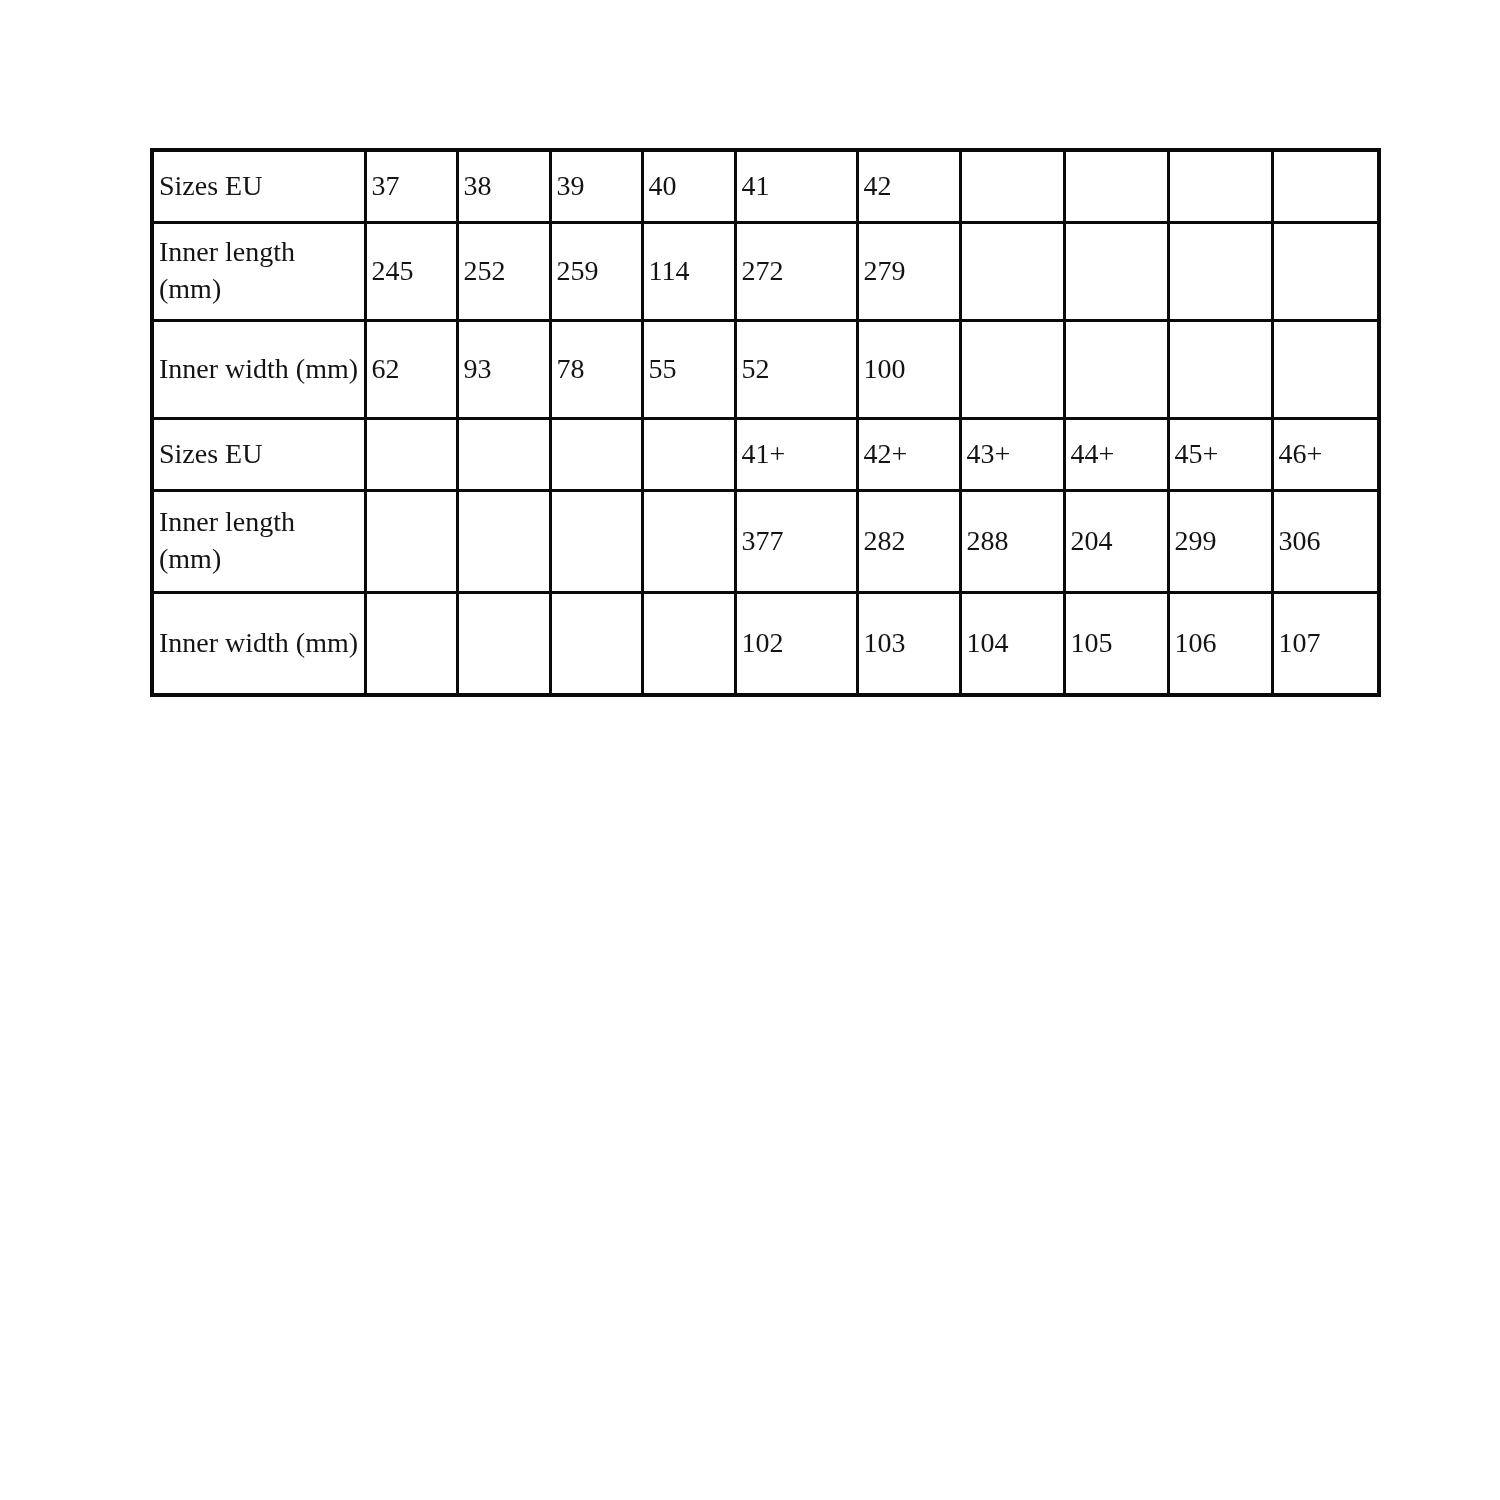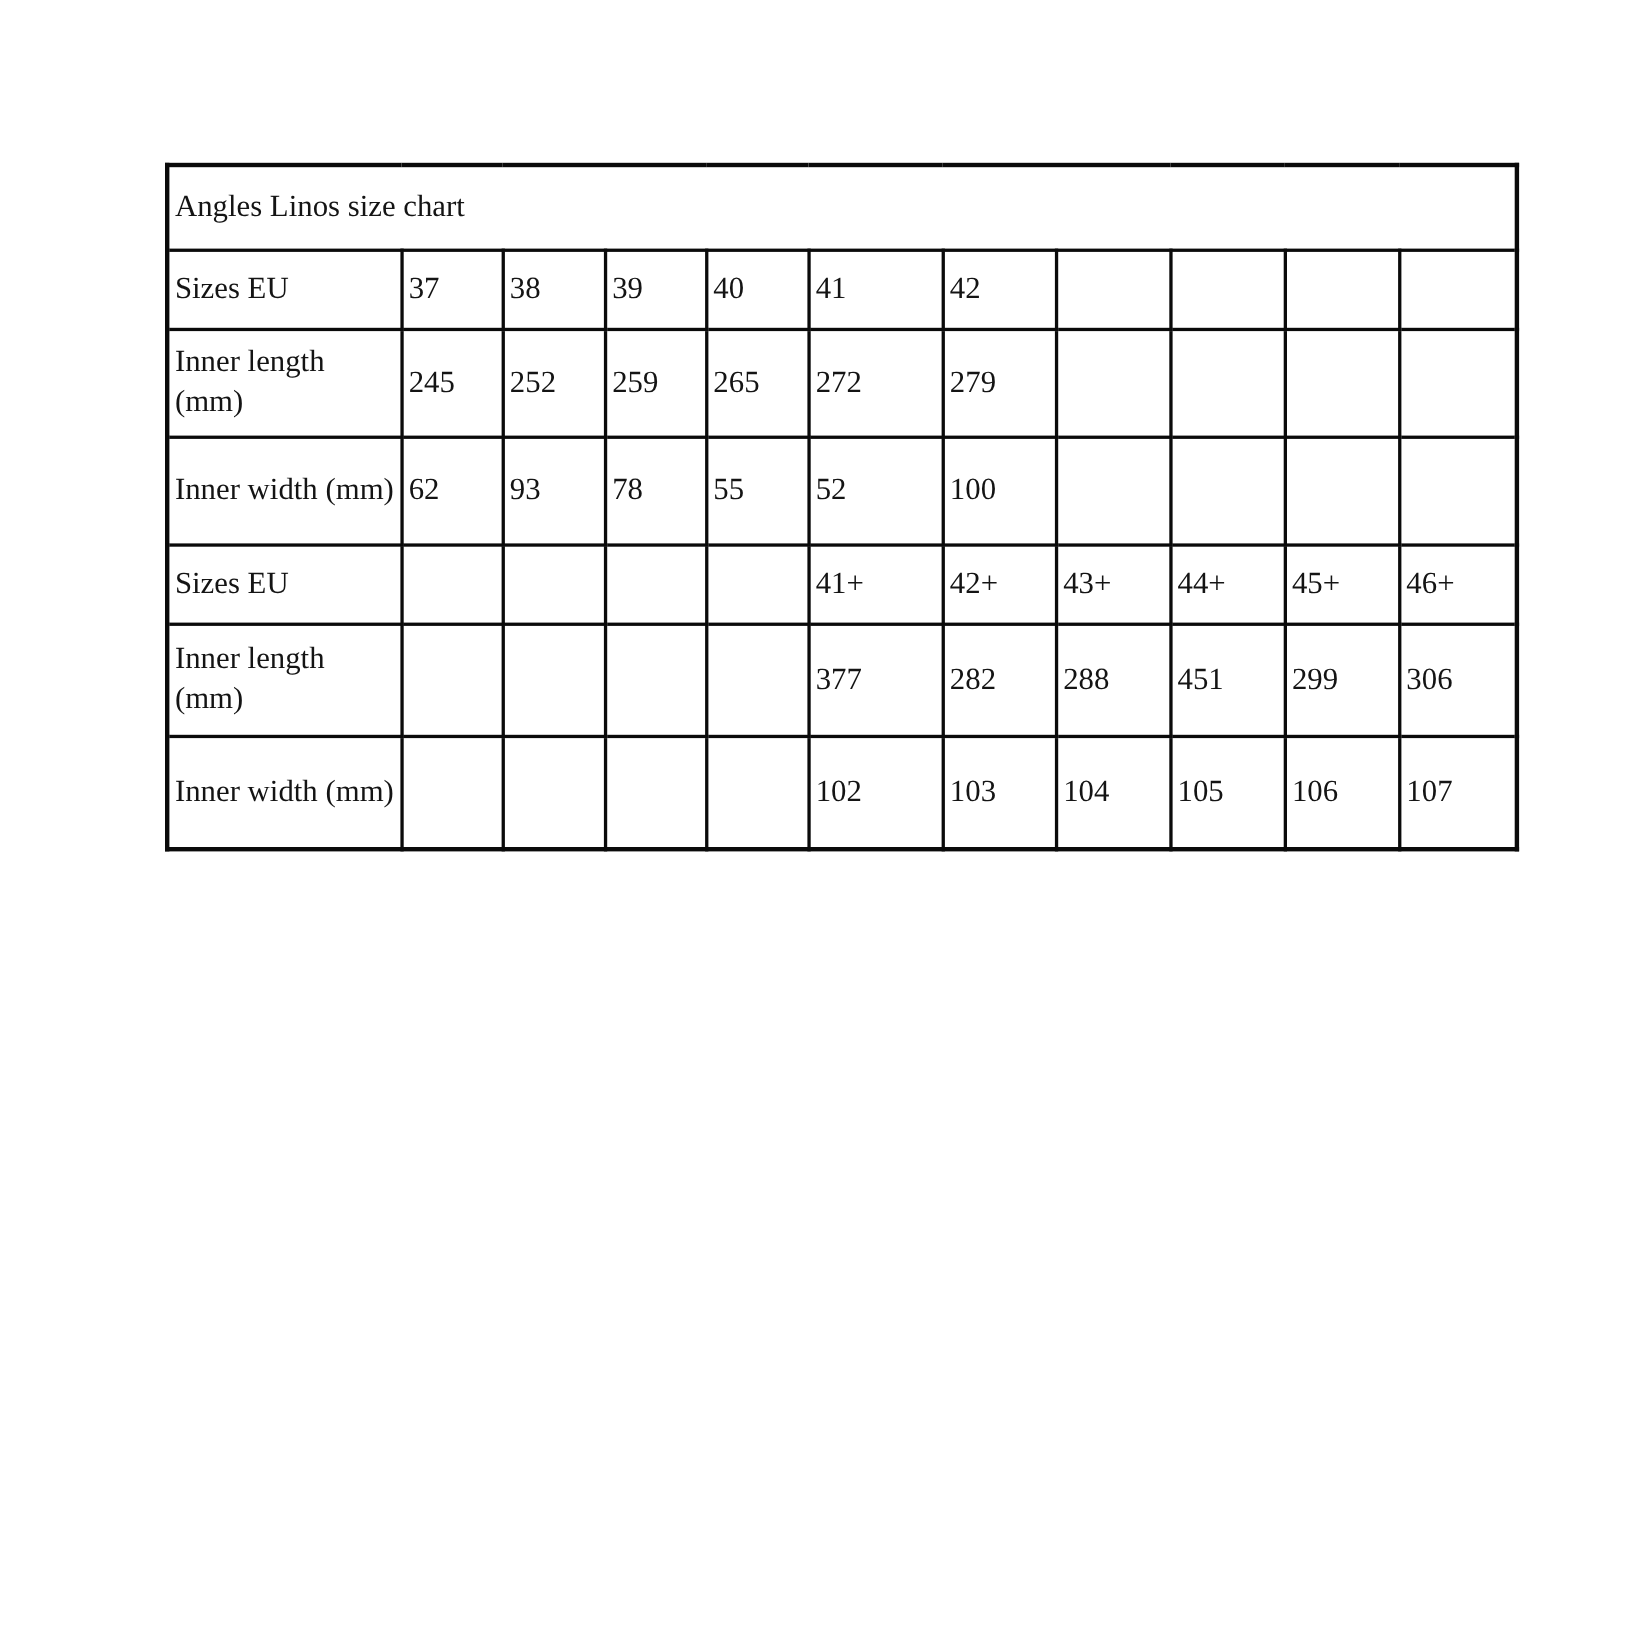--- a/index.html
+++ b/index.html
@@ -73,42 +73,39 @@
         <col class="c3">
         <col class="c4">
       <col class="c5">
         <col class="c6">
         <col class="c7">
         <col class="c8">
         <col class="c9">
         <col class="c10">
     </colgroup>
     <tbody id="table-body">
-      <tr class="title-row">
-        <td class="title-cell" colspan="11">Angles Linos size chart</td>
-      </tr>
     <tr class="r0">
           <td class="label-cell">Sizes EU</td>
           <td class="value-cell">37</td>
           <td class="value-cell">38</td>
           <td class="value-cell">39</td>
           <td class="value-cell">40</td>
           <td class="value-cell">41</td>
           <td class="value-cell">42</td>
           <td class="value-cell"></td>
           <td class="value-cell"></td>
           <td class="value-cell"></td>
           <td class="value-cell"></td>
         </tr>
         <tr class="r1">
           <td class="label-cell">Inner length (mm)</td>
           <td class="value-cell">245</td>
           <td class="value-cell">252</td>
           <td class="value-cell">259</td>
-          <td class="value-cell">265</td>
+          <td class="value-cell">114</td>
           <td class="value-cell">272</td>
           <td class="value-cell">279</td>
           <td class="value-cell"></td>
           <td class="value-cell"></td>
           <td class="value-cell"></td>
           <td class="value-cell"></td>
         </tr>
         <tr class="r2">
           <td class="label-cell">Inner width (mm)</td>
           <td class="value-cell">62</td>
@@ -137,21 +134,21 @@
         </tr>
         <tr class="r4">
           <td class="label-cell">Inner length (mm)</td>
           <td class="value-cell"></td>
           <td class="value-cell"></td>
           <td class="value-cell"></td>
           <td class="value-cell"></td>
           <td class="value-cell">377</td>
           <td class="value-cell">282</td>
           <td class="value-cell">288</td>
-          <td class="value-cell">451</td>
+          <td class="value-cell">204</td>
           <td class="value-cell">299</td>
           <td class="value-cell">306</td>
         </tr>
         <tr class="r5">
           <td class="label-cell">Inner width (mm)</td>
           <td class="value-cell"></td>
           <td class="value-cell"></td>
           <td class="value-cell"></td>
           <td class="value-cell"></td>
           <td class="value-cell">102</td>

